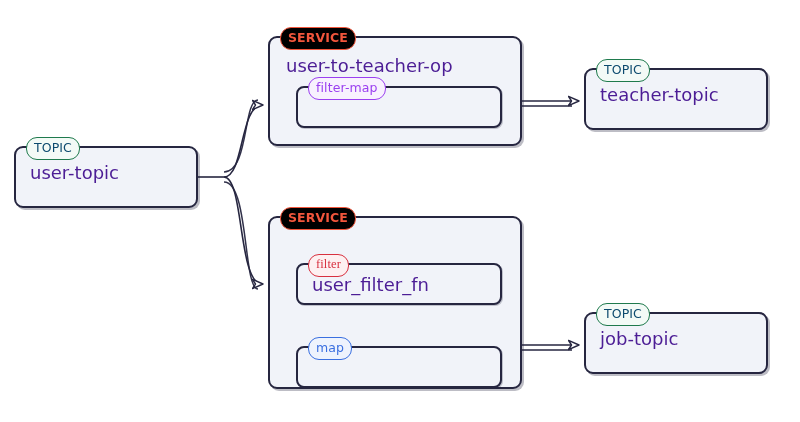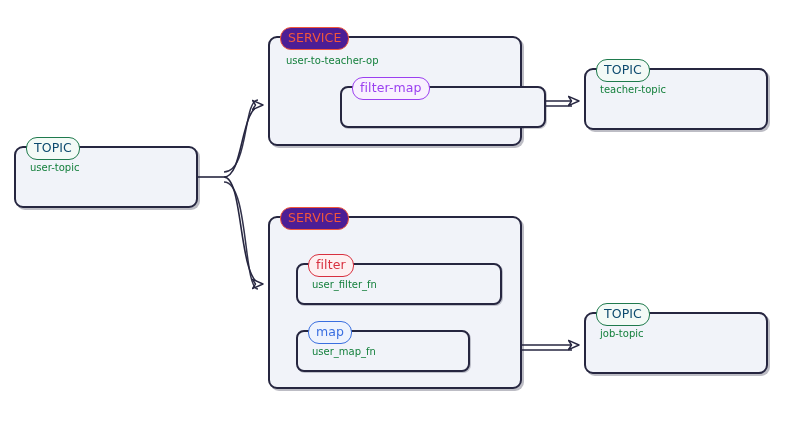--- a/index.html
+++ b/index.html
@@ -56,55 +56,57 @@
     z-index: 3;
   }
   .tag.topic {
     color: #0c4a6e;
     border-color: #1f7a4d;
     background: #f3faf6;
   }
   .tag.service {
     color: #f2563c;
     border-color: #f2563c;
-    background: #4c1d95;
+    background: #000000;
+    font-weight: bold;
   }
   .tag.filtermap {
     color: #9b3ff0;
     border-color: #9b3ff0;
     background: #f8f1fe;
   }
   .tag.filter {
     color: #d8303f;
     border-color: #d8303f;
     background: #fdf0f1;
+    font-family: Liberation Serif, serif;
   }
   .tag.map {
     color: #3a6fe0;
     border-color: #3a6fe0;
     background: #eef3fd;
   }
 
   .node-title {
     position: absolute;
-    color: #15803d;
-    font-size: 10px;
+    color: #4c1d95;
+    font-size: 18px;
     white-space: nowrap;
   }
   .topic .node-title { left: 14px; top: 14px; }
   .service .node-title { left: 16px; top: 17px; }
   .fn .node-title { left: 14px; top: 50%; transform: translateY(-50%); }
 
   
   #node-user-topic      { left: 14px;  top: 146px; width: 184px; height: 62px; }
   #node-svc-teacher     { left: 268px; top: 36px;  width: 254px; height: 110px; }
-  #node-fn-filter-map   { left: 296px; top: 86px;  width: 206px; height: 42px; margin-left: 44px; }
+  #node-fn-filter-map   { left: 296px; top: 86px;  width: 206px; height: 42px; }
   #node-svc-job         { left: 268px; top: 216px; width: 254px; height: 173px; }
   #node-fn-filter       { left: 296px; top: 263px; width: 206px; height: 42px; }
-  #node-fn-map          { left: 296px; top: 330px; width: 174px; height: 42px; text-align: center; }
+  #node-fn-map          { left: 296px; top: 346px; width: 206px; height: 42px; text-align: center; }
   #node-teacher-topic   { left: 584px; top: 68px;  width: 184px; height: 62px; }
   #node-job-topic       { left: 584px; top: 312px; width: 184px; height: 62px; }
 </style>
 </head>
 <body>
 
 <div id="canvas">
 
   <svg class="edges" viewBox="0 0 800 422" xmlns="http://www.w3.org/2000/svg">
     <defs>
@@ -160,21 +162,20 @@
     <span class="tag service">SERVICE</span>
   </div>
 
   <div class="node fn" id="node-fn-filter">
     <span class="tag filter">filter</span>
     <span class="node-title">user_filter_fn</span>
   </div>
 
   <div class="node fn" id="node-fn-map">
     <span class="tag map">map</span>
-    <span class="node-title">user_map_fn</span>
   </div>
 
   <div class="node topic" id="node-teacher-topic">
     <span class="tag topic">TOPIC</span>
     <span class="node-title">teacher-topic</span>
   </div>
 
   <div class="node topic" id="node-job-topic">
     <span class="tag topic">TOPIC</span>
     <span class="node-title">job-topic</span>

